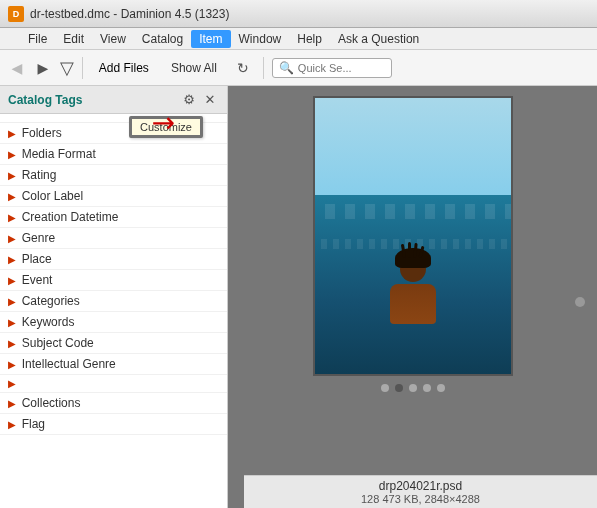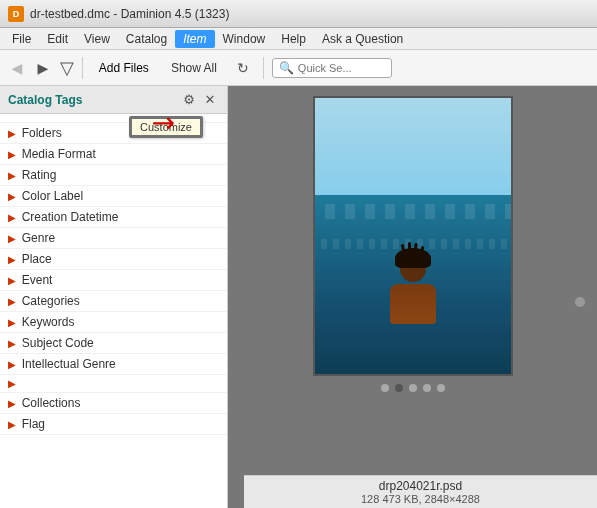--- a/index.html
+++ b/index.html
@@ -27,30 +27,30 @@
       color: #333;
     }
 
     
     .menu-bar {
       background: #f0f0f0;
       height: 22px;
       display: flex;
       align-items: center;
       border-bottom: 1px solid #ccc;
-      padding: 0 4px;
+      padding: 0 20px;
     }
     .menu-item {
       padding: 2px 8px;
       font-size: 12px;
       color: #333;
       cursor: pointer;
       border-radius: 2px;
     }
-    .menu-item.active { background: #3399ff; color: white; font-style: italic; }
+    .menu-item.active { background: #3399ff; color: white; }
 
     
     .toolbar {
       background: #f5f5f5;
       height: 36px;
       display: flex;
       align-items: center;
       padding: 0 6px;
       border-bottom: 1px solid #ccc;
       gap: 4px;

